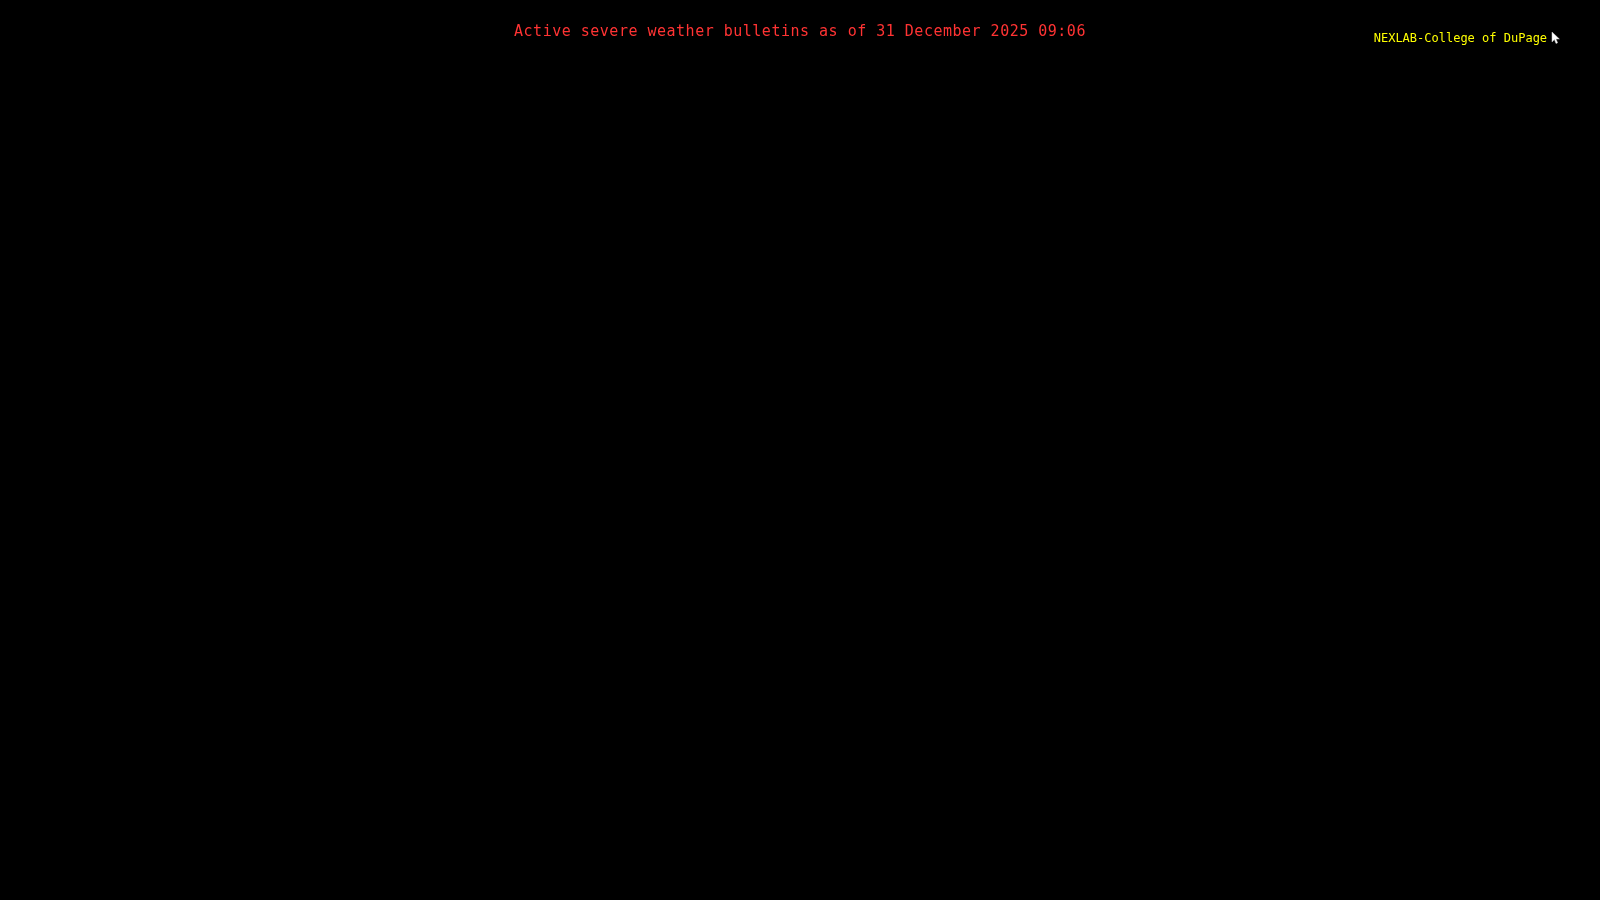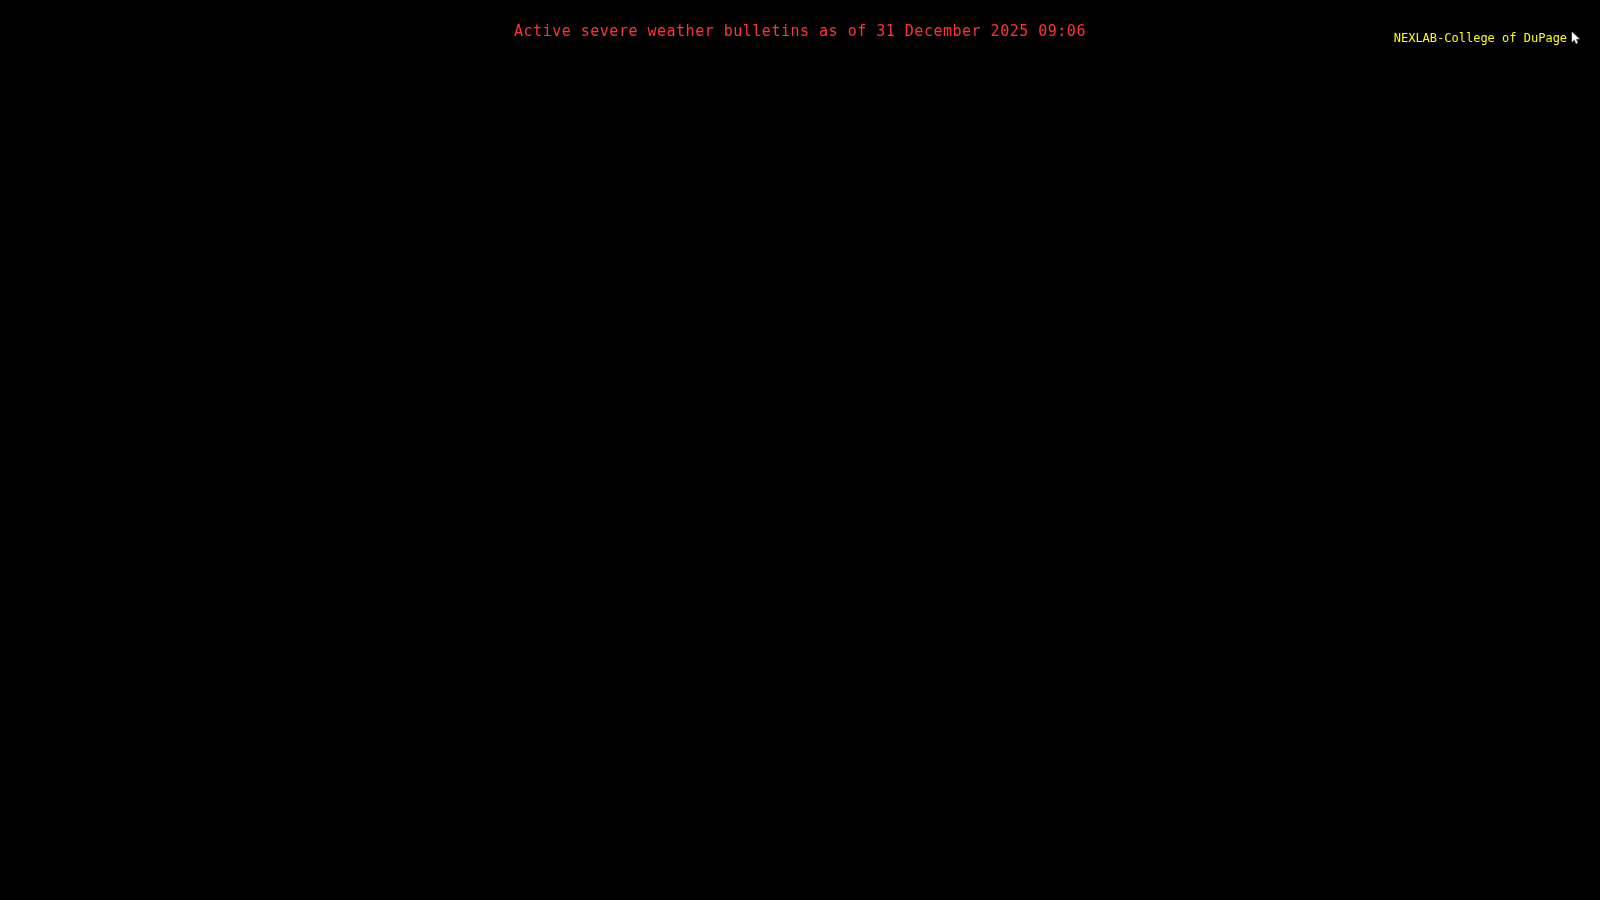--- a/index.html
+++ b/index.html
@@ -25,21 +25,21 @@
     left: 0;
     width: 100%;
     text-align: center;
     font-size: 15px;
     letter-spacing: 0.5px;
     white-space: pre;
   }
   .brand {
     position: absolute;
     top: 4px;
-    right: 0;
+    right: 20px;
     display: flex;
     align-items: center;
     gap: 4px;
     font-size: 12px;
     white-space: pre;
   }
   .brand svg { display: block; }
 
   .legend {
     position: absolute;

